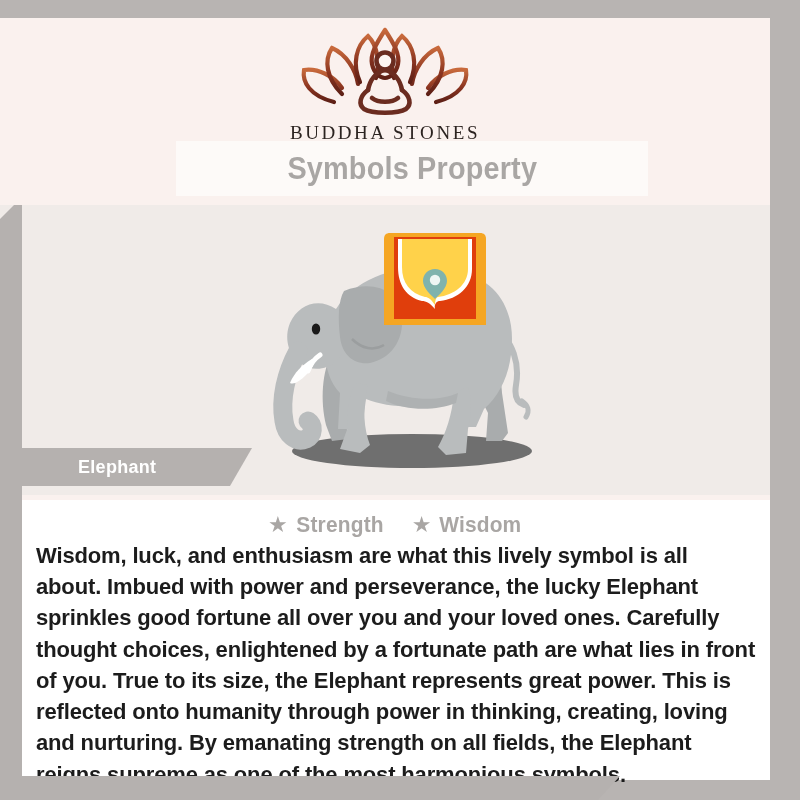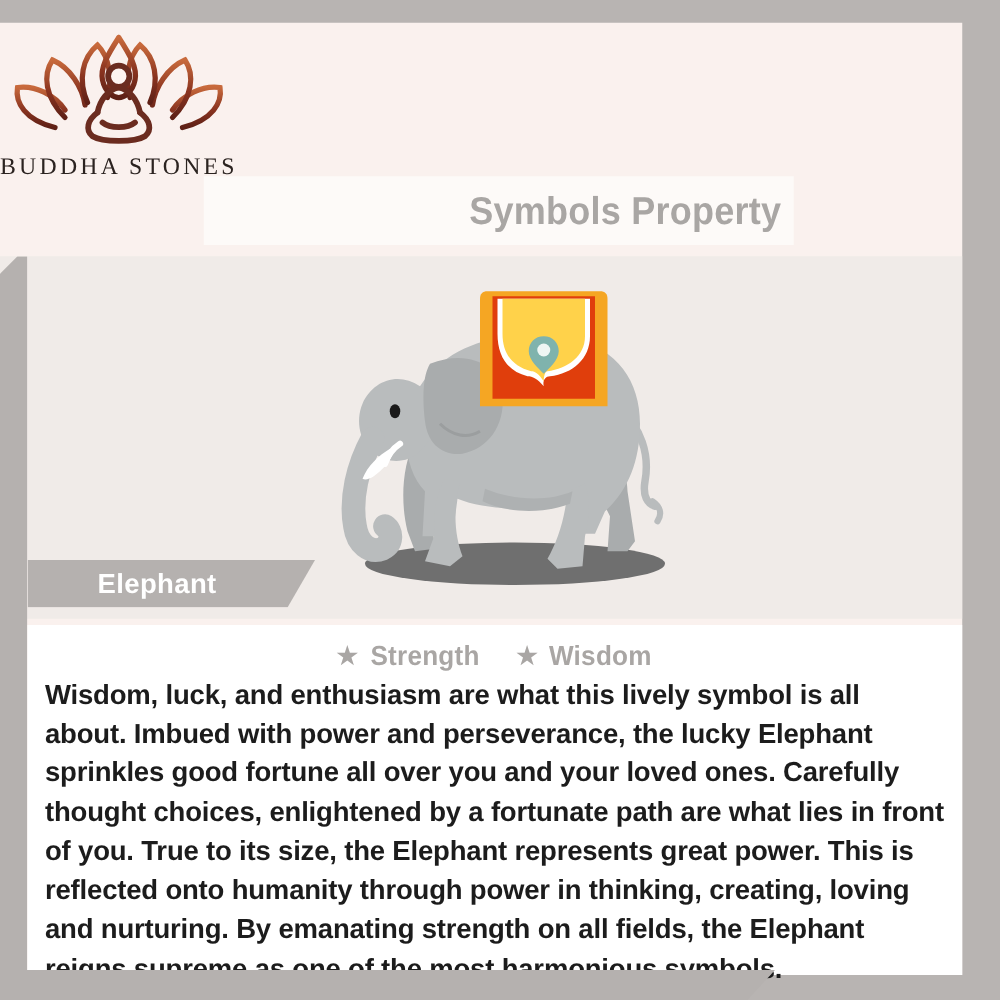--- a/index.html
+++ b/index.html
@@ -80,46 +80,46 @@
 
   
   .logo-area {
     position: absolute;
     left: 0;
     top: 18px;
     width: 770px;
     height: 122px;
     display: flex;
     flex-direction: column;
-    align-items: flex-start;
+    align-items: center;
     justify-content: flex-start;
   }
   .logo-mark {
     margin-top: 6px;
   }
   .brand-name {
     margin-top: 2px;
     font-family: "Liberation Serif", serif;
     font-size: 19px;
     letter-spacing: 2.6px;
     color: #2b2320;
     font-weight: 400;
   }
 
   
   .title-band {
     position: absolute;
-    left: 163px;
+    left: 176px;
     top: 141px;
     width: 472px;
     height: 55px;
     background: #fdfaf8;
     display: flex;
     align-items: center;
-    justify-content: flex-end;
+    justify-content: center;
   }
   .title-text {
     font-size: 31px;
     font-weight: bold;
     color: #a9a6a4;
     letter-spacing: 0.2px;
     transform: scaleX(0.93);
   }
 
   
@@ -143,21 +143,21 @@
     top: 448px;
     width: 230px;
     height: 38px;
     background: #b5b1af;
     clip-path: polygon(0 0, 100% 0, calc(100% - 22px) 100%, 0 100%);
     display: flex;
     align-items: center;
   }
   .name-banner-text {
     margin-left: 56px;
-    font-size: 22px;
+    font-size: 18px;
     font-weight: bold;
     color: #ffffff;
     letter-spacing: 0.3px;
   }
 
   
   .desc-panel {
     position: absolute;
     left: 22px;
     top: 500px;

